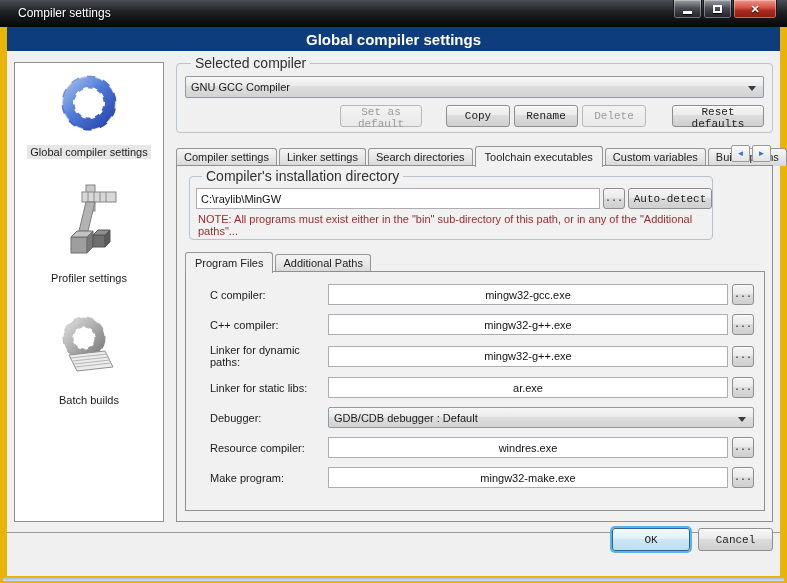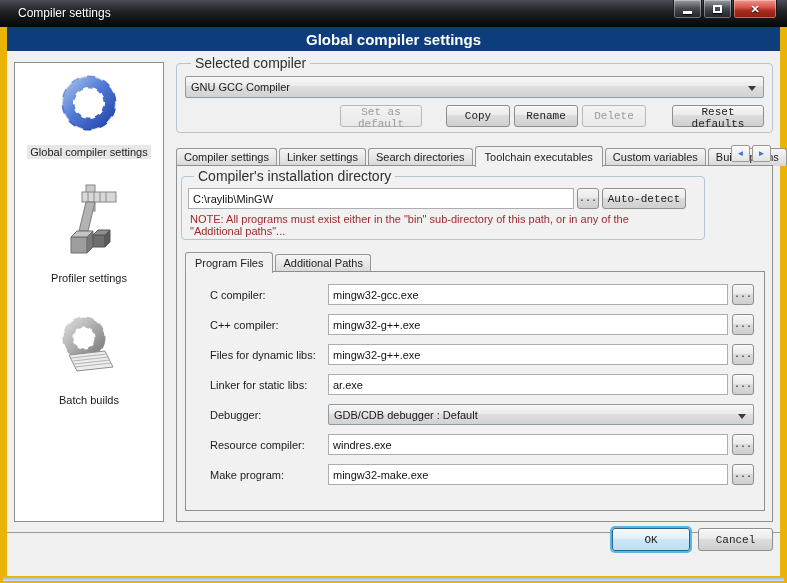--- a/index.html
+++ b/index.html
@@ -75,38 +75,38 @@
   .tab.active { background:#f1f1f1; padding:4px 9px 4px; margin-bottom:-1px; z-index:3; position:relative; }
   .tab-arrows { position:absolute; right:2px; bottom:4px; display:flex; gap:2px; }
   .tab-arrow { width:19px; height:17px; border:1px solid #9a9a9a; border-radius:2px;
                background:linear-gradient(#fafafa,#e4e4e4); color:#3b6fd4; font-size:8px;
                display:flex; align-items:center; justify-content:center; cursor:pointer; }
 
   .tabpanel { position:absolute; left:169px; top:138px; width:597px; height:357px;
               border:1px solid #8f8f8f; background:#f1f1f1; z-index:2; }
 
   
-  .inst-group { left:4px; top:2px; width:524px; height:72px; padding:2px 18px 0 6px; }
+  .inst-group { left:12px; top:2px; width:524px; height:72px; padding:2px 0 0 6px; }
   .inst-row { display:flex; align-items:center; gap:3px; margin-top:2px; }
   .tfield { height:21px; border:1px solid #abadb3; background:#fff; font-size:11px;
             font-family:"Liberation Sans",sans-serif; padding:0 4px; color:#111; width:100%; }
   .inst-row .tfield { flex:1; }
   .browse-btn { width:22px; height:21px; padding:0; font-size:10px; line-height:10px; }
   .b-auto { height:21px; width:84px; padding:0; }
   .note { margin:4px 2px 0 2px; font-size:11px; }
 
   
   .subtabs { position:absolute; left:8px; top:82px; display:flex; align-items:flex-end; height:24px; }
   .subpanel { position:absolute; left:8px; top:105px; width:580px; height:240px;
               border:1px solid #8f8f8f; background:#f1f1f1; padding:12px 10px 0 24px; }
 
   .frow { display:flex; align-items:center; margin-bottom:9px; }
   .flabel { width:118px; flex:none; }
   .fctl { flex:1; display:flex; align-items:center; gap:4px; }
-  .fctl .tfield { flex:1; }
+  .fctl .tfield { flex:1;text-align:center; }
   .fctl .combo { flex:1; height:21px;text-align:center; }
 
   
   .footer-sep { position:absolute; left:0; top:505px; width:773px; height:1px; background:#9b9b9b; }
   .footer { position:absolute; left:0; top:501px; width:766px; height:26px; display:flex;
             justify-content:flex-end; gap:8px; }
   .b-ok { width:78px; height:23px; border-color:#2c628b;
           box-shadow:0 0 0 2px #5ab4e5, inset 0 1px 0 rgba(255,255,255,.9);
           background:linear-gradient(#f2f9fd,#e3f1fa 45%,#cfe7f6 46%,#bddff2); }
   .b-cancel { width:75px; height:23px; }
@@ -270,21 +270,21 @@
 
         <div class="frow">
           <span class="flabel">C++ compiler:</span>
           <div class="fctl">
             <input class="tfield" value="mingw32-g++.exe" style="">
             <button class="btn browse-btn">...</button>
           </div>
         </div>
 
         <div class="frow">
-          <span class="flabel">Files for dynamic libs:</span>
+          <span class="flabel">Linker for dynamic paths:</span>
           <div class="fctl">
             <input class="tfield" value="mingw32-g++.exe" style="">
             <button class="btn browse-btn">...</button>
           </div>
         </div>
 
         <div class="frow">
           <span class="flabel">Linker for static libs:</span>
           <div class="fctl">
             <input class="tfield" value="ar.exe" style="">

